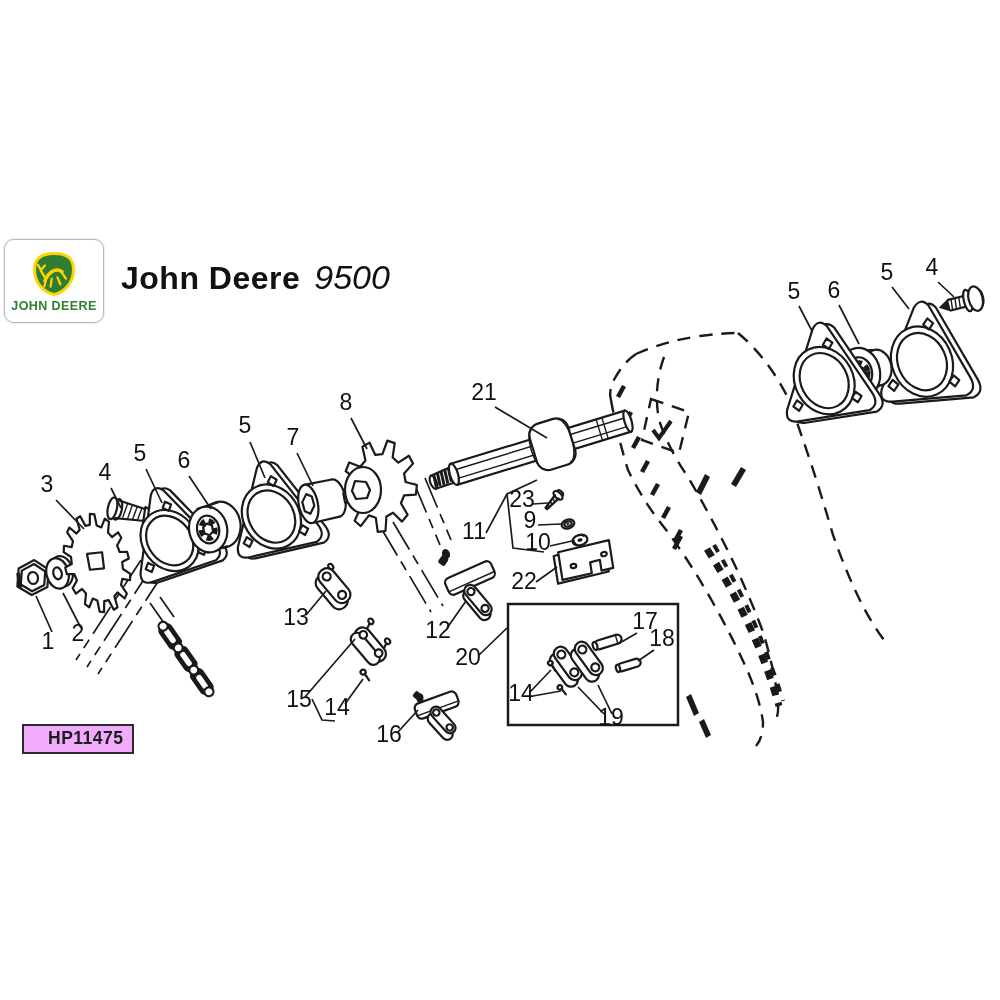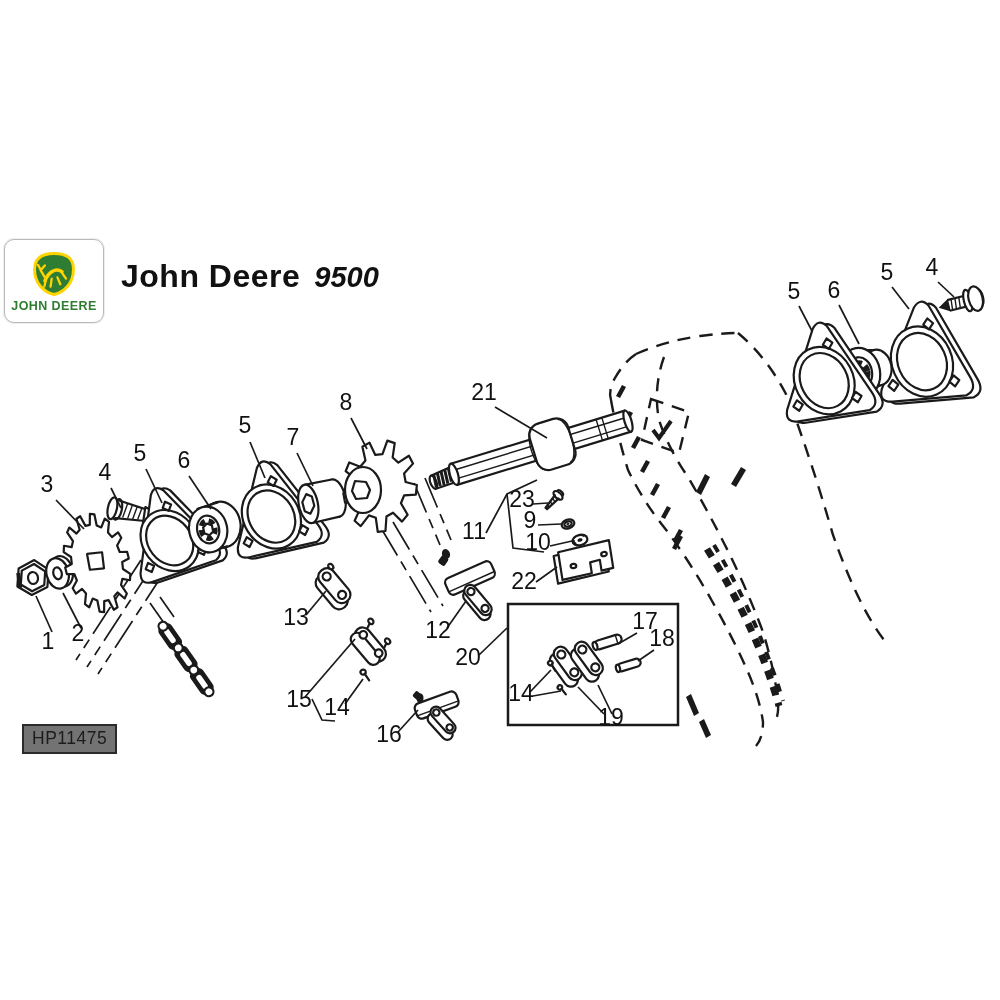--- a/index.html
+++ b/index.html
@@ -9,24 +9,24 @@
   .page{position:relative;width:1000px;height:1000px;background:var(--bg);
         font-family:"Liberation Sans", sans-serif; overflow:hidden;}
   
   .logo-card{position:absolute;left:4px;top:239px;width:98px;height:82px;
              background:#fff;border:1.5px solid #b9b9b9;border-radius:10px;
              box-shadow:0 0 0 1px #eee; display:flex;flex-direction:column;
              align-items:center;justify-content:center;}
   .logo-text{color:var(--green);font-weight:bold;font-size:12.5px;letter-spacing:.4px;margin-top:1px;}
   .title-wrap{position:absolute;left:121px;top:258px;display:flex;align-items:baseline;gap:14px;color:#111;}
   .title-main{font-size:32px;font-weight:bold;letter-spacing:.5px;}
-  .title-model{font-size:29px;font-weight:bold;font-style:italic;text-align:center;}
+  .title-model{font-size:34px;font-weight:normal;font-style:italic;text-align:center;}
   
   .ref-box{position:absolute;left:22px;top:724px;border:2px solid #2b2b2b;
-           padding:2px 8px 3px 8px;font-size:17.5px;color:#1c1c1c;background:#737373;letter-spacing:.5px;}
+           padding:2px 8px 3px 24px;font-size:17.5px;color:#1c1c1c;background:#f0abfc;letter-spacing:.5px;font-weight:bold;}
   
   svg.diagram{position:absolute;left:0;top:0;}
   .ln{stroke:var(--line);stroke-width:2.2;fill:none;stroke-linecap:round;
       stroke-linejoin:round;vector-effect:non-scaling-stroke;}
   .fw{fill:#fff;}
   .fb{fill:var(--line);stroke:none;}
   .dash{stroke:var(--line);stroke-width:2.4;fill:none;stroke-dasharray:13 9;stroke-linecap:butt;}
   .phantom{stroke:var(--line);stroke-width:1.7;fill:none;stroke-dasharray:32 7 10 7;}
   .thin{stroke:var(--line);stroke-width:1.4;fill:none;vector-effect:non-scaling-stroke;}
   .leader{stroke:var(--line);stroke-width:1.7;fill:none;}

